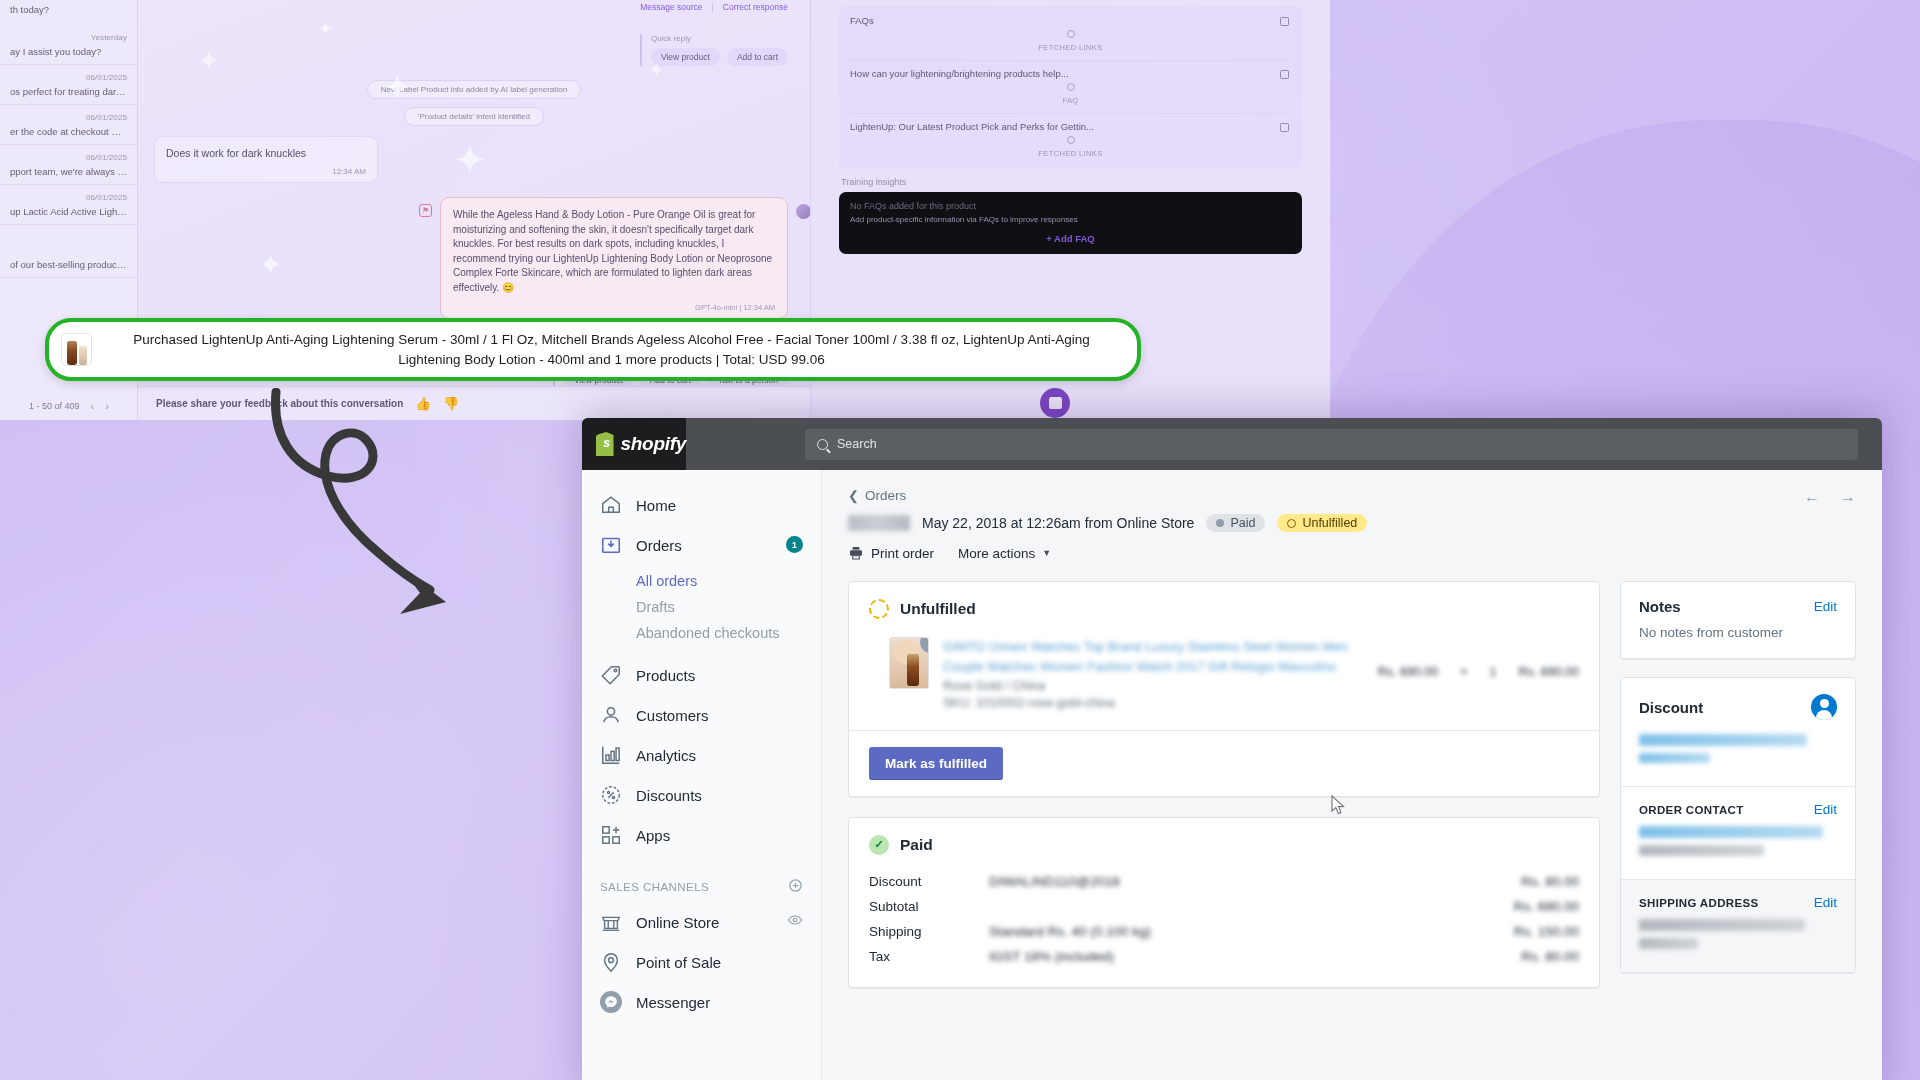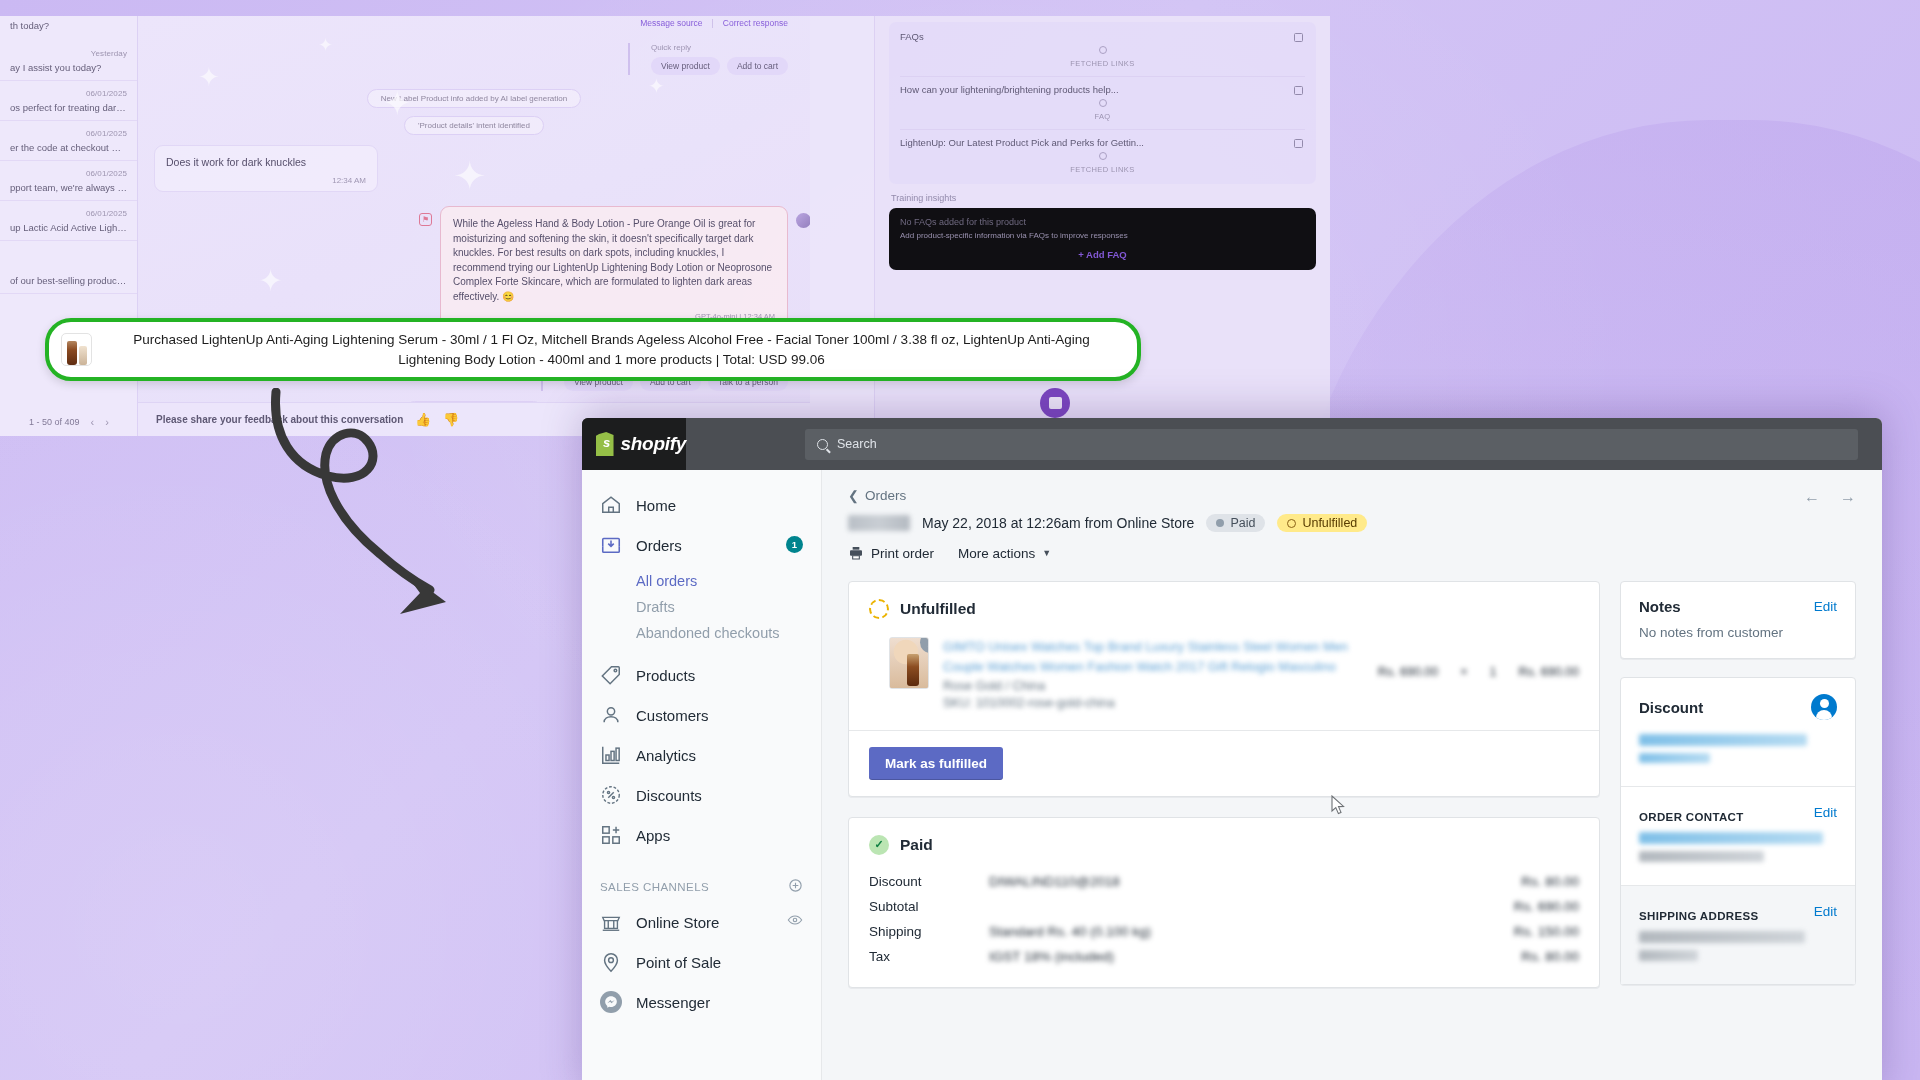--- a/index.html
+++ b/index.html
@@ -29,21 +29,21 @@
   }
   .backdrop .swirl3 {
     position: absolute; right: -260px; top: 120px;
     width: 900px; height: 1100px;
     background: linear-gradient(200deg, rgba(186,160,236,.45), rgba(186,160,236,0) 70%);
     border-radius: 50% 50% 45% 55%;
   }
 
   
   .chatapp {
-    position: absolute; left: 0; top: 16px; width: 1330px; height: 420px;
+    position: absolute; left: 0; top: 0; width: 1330px; height: 420px;
     background: #eee8fb; opacity: .92;
   }
   .chatapp .conv-list {
     position: absolute; left: 0; top: 0; width: 138px; height: 100%;
     background: #f1ecfc; border-right: 1px solid #ded3f5;
   }
   .conv-row { padding: 8px 10px 7px 10px; border-bottom: 1px solid #e4dbf7; }
   .conv-date { font-size: 8px; color: #9a92ab; text-align: right; margin-bottom: 4px; letter-spacing:.1px;}
   .conv-snip { font-size: 9.5px; color: #5d5770; white-space: nowrap; overflow: hidden; text-overflow: ellipsis; }
   .conv-top { font-size: 9.5px; color: #5d5770; padding: 4px 10px 10px; }
@@ -87,38 +87,38 @@
   }
   .avatar-sm {
     position: absolute; right: -24px; top: 6px; width: 15px; height: 15px;
     border-radius: 50%; background: linear-gradient(135deg,#b9a3e0,#8e79b8);
   }
   .act-row {
     display: flex; justify-content: flex-end; gap: 9px; align-items: center;
     margin: 6px 22px 0 0; font-size: 8.5px; color: #8257d8;
   }
   .act-row .divider { color: #c4b6e4; }
-  .qr-block { margin: 15px 22px 0 auto; width: max-content; border-left: 2px solid #cfc0ee; padding-left: 21px; }
+  .qr-block { margin: 22px 22px 0 auto; width: max-content; border-left: 2px solid #cfc0ee; padding-left: 9px; }
   .qr-label { font-size: 8px; color: #9a92ae; margin-bottom: 5px; }
   .qr-chips { display: flex; gap: 7px; }
   .chip {
     background: #e4dafa; border-radius: 13px; padding: 4px 10px;
     font-size: 8.5px; color: #5d5672;
   }
   .feedbar {
     position: absolute; left: 138px; bottom: 0; right: 520px; height: 34px;
     background: #efe9fc; border-top: 1px solid #e0d6f6;
     display: flex; align-items: center; gap: 12px; padding-left: 18px;
   }
   .feedbar .ftxt { font-size: 10px; color: #55506a; font-weight: 600; }
   .feedbar .thumb { font-size: 13px; color: #a694d6; }
 
   .chatapp .infopane {
-    position: absolute; right: 0; top: 0; width: 456px; bottom: 0;
-    background: #ebe4fa; border-left: 1px solid #ddd2f3; padding: 6px 14px;
+    position: absolute; right: 0; top: 0; width: 520px; bottom: 0;
+    background: #ebe4fa; border-left: 1px solid #ddd2f3; padding: 6px 28px;
   }
   .infopane .sect { background: #e6defa; border-radius: 7px; padding: 2px 11px; }
   .faq-item { padding: 7px 0 8px; border-bottom: 1px solid #ddd3f3; position: relative; }
   .faq-item:last-child { border-bottom: none; }
   .faq-title { font-size: 9.5px; color: #55506a; padding-right: 22px;
                white-space: nowrap; overflow: hidden; text-overflow: ellipsis; }
   .faq-sub { font-size: 7.5px; color: #9790ab; margin-top: 4px; letter-spacing: .4px;
              display: flex; align-items: center; gap: 5px; flex-direction: column; }
   .faq-sub .dotic { width: 8px; height: 8px; border: 1px solid #a79ec0; border-radius: 50%; display:inline-block; }
   .ext-ic { position: absolute; right: 2px; top: 9px; width: 9px; height: 9px;
@@ -303,21 +303,21 @@
   .pay-row .amt { width: 90px; text-align: right; }
 
   .rcard { background: #fff; border: 1px solid #e0e3e6; border-radius: 4px;
            box-shadow: 0 1px 0 rgba(22,29,37,.05); margin-bottom: 18px; }
   .rcard-h { display: flex; align-items: center; justify-content: space-between; padding: 16px 18px 0; }
   .rcard-h .ttl { font-size: 15px; color: #212b36; font-weight: 600; }
   .rcard-h .edit { font-size: 13.5px; color: #007ace; }
   .rcard-b { padding: 10px 18px 18px; font-size: 13.5px; color: #637381; }
   .rsect { border-top: 1px solid #e6e8ea; padding: 15px 18px 16px; }
   .rsect-h { display: flex; align-items: center; justify-content: space-between; margin-bottom: 9px; }
-  .rsect-h .lbl { font-size: 11.5px; color: #212b36; letter-spacing: .35px; font-weight: 600; margin-top: 9px; }
+  .rsect-h .lbl { font-size: 11.5px; color: #212b36; letter-spacing: .35px; font-weight: 600; }
   .rsect-h .edit { font-size: 13.5px; color: #007ace; }
   .cust-ic { width: 26px; height: 26px; border-radius: 50%; background: #007ace;
              position: relative; overflow: hidden; }
   .cust-ic::before { content:""; position:absolute; left:8.5px; top:5px; width:9px; height:9px;
                      border-radius:50%; background:#fff; }
   .cust-ic::after { content:""; position:absolute; left:5px; top:16px; width:16px; height:12px;
                     border-radius:8px 8px 0 0; background:#fff; }
   .bl-line { height: 12px; border-radius: 2px; margin-bottom: 7px; filter: blur(2.4px); }
   .bl-blue { background: linear-gradient(90deg,#7fc0e8,#b5dbf2); }
   .bl-gray { background: linear-gradient(90deg,#b2b8be,#cfd4d9); }

